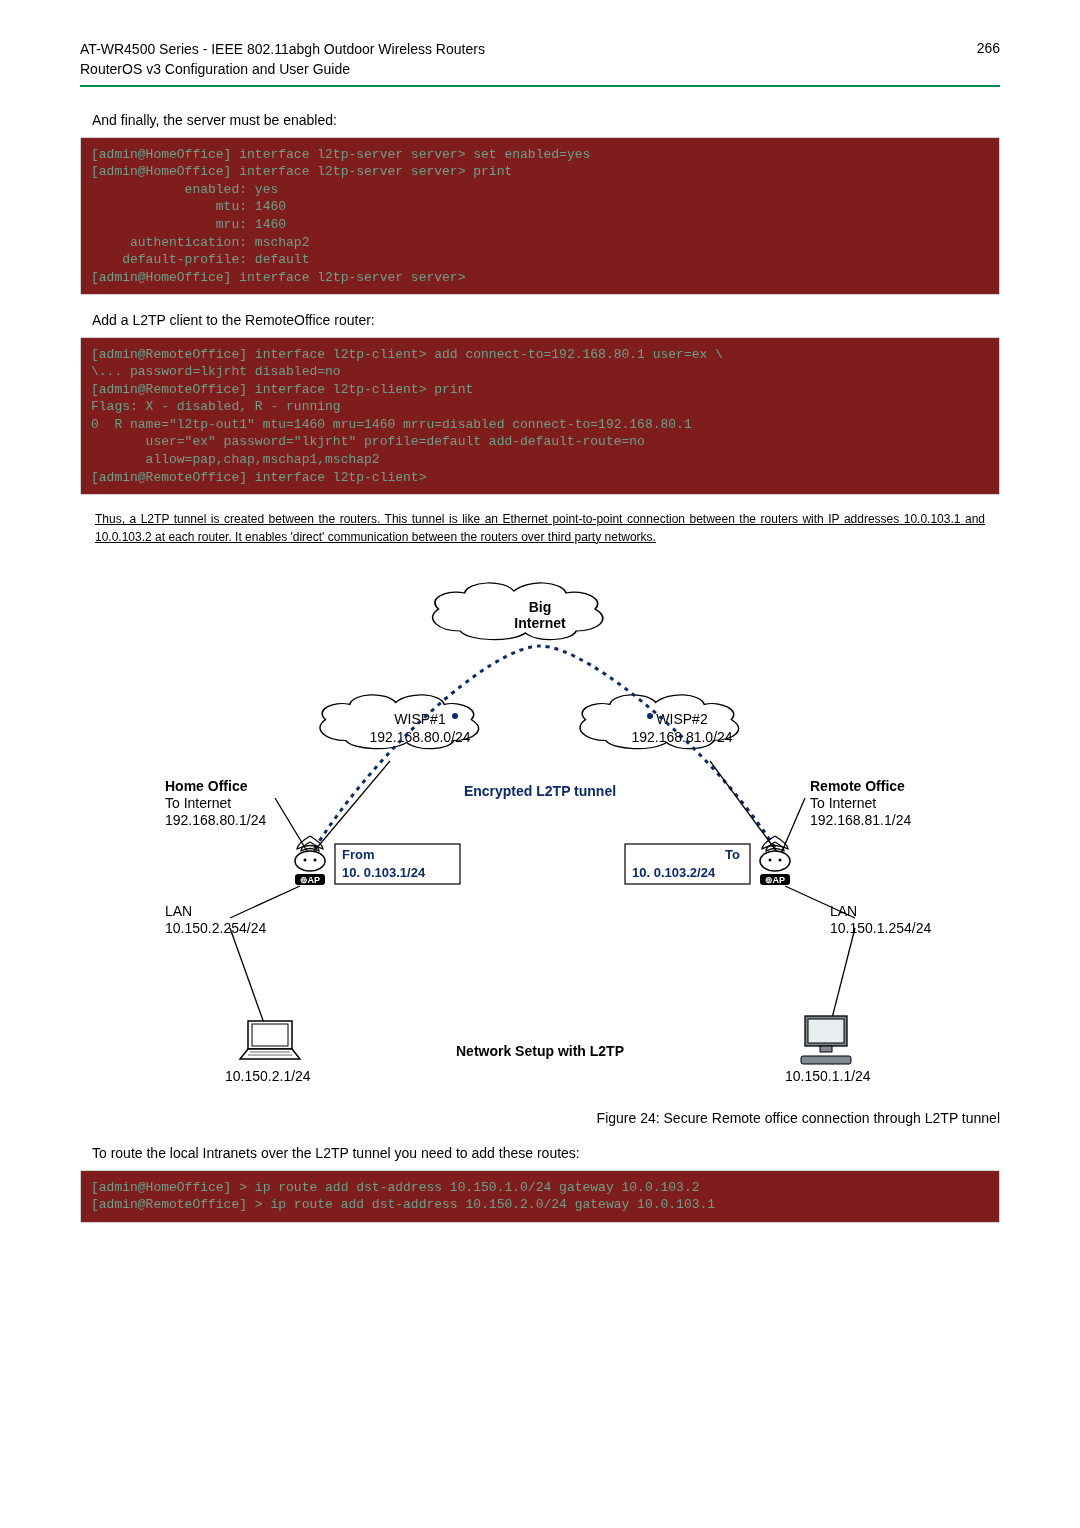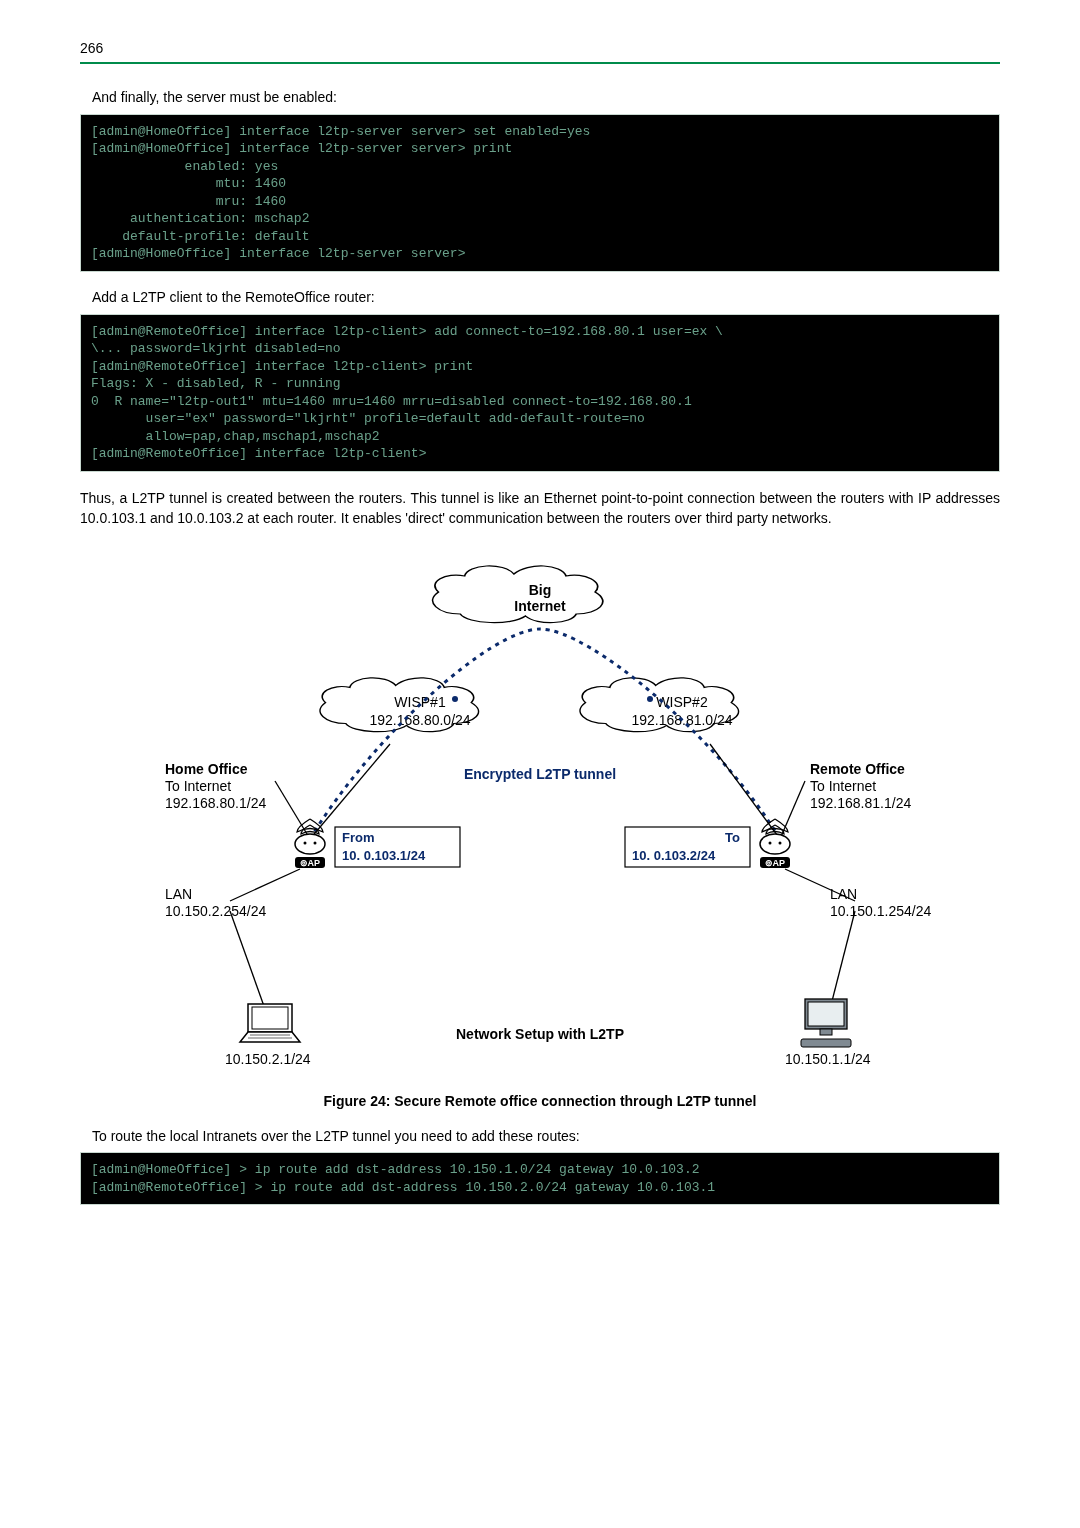--- a/index.html
+++ b/index.html
@@ -10,50 +10,54 @@
     margin: 0 auto;
     padding: 40px 80px;
     font-size: 14px;
     color: #000;
   }
   .header-block { display: flex; justify-content: space-between; align-items: flex-start; margin-bottom: 4px; }
   .header-title { font-size: 14px; line-height: 1.4; }
   .page-num { font-size: 14px; }
   .divider { border: none; border-top: 2px solid #008b4b; margin: 6px 0 24px 0; }
   .body-text { font-size: 14px; margin: 10px 0 6px 12px; line-height: 1.4; }
-  .body-para { font-size: 14px; margin: 14px 0; line-height: 1.45; text-align: justify; }
+  .body-para { font-size: 12px; margin: 14px 15px; line-height: 1.45; text-align: justify; text-decoration: underline; }
   .code-box {
     border: 1px solid #c8d8d0;
-    background: #000000;
+    background: #7f1d1d;
     padding: 8px 10px;
     font-family: "Courier New", monospace;
     font-size: 13px;
     color: #6aa08a;
     white-space: pre;
     overflow-x: auto;
     line-height: 1.35;
     margin-bottom: 16px;
   }
   .figure-wrap {
     width: 100%;
     margin: 20px 0 10px 0;
     text-align: right;
   }
   svg { display: block; margin: 0 auto; }
   .fig-caption {
-    text-align: center;
-    font-weight: bold;
+    text-align: right;
+    font-weight: normal;
     font-size: 14px;
     margin: 14px 0 18px 0;
   }
 </style>
 </head>
 <body>
 
 <div class="header-block">
+  <div class="header-title">
+    <span>AT-WR4500 Series - IEEE 802.11abgh Outdoor Wireless Routers</span><br>
+    <span>RouterOS v3 Configuration and User Guide</span>
+  </div>
   <div class="page-num">266</div>
 </div>
 <hr class="divider">
 
 <p class="body-text">And finally, the server must be enabled:</p>
 <pre class="code-box">[admin@HomeOffice] interface l2tp-server server&gt; set enabled=yes
 [admin@HomeOffice] interface l2tp-server server&gt; print
             enabled: yes
                 mtu: 1460
                 mru: 1460

